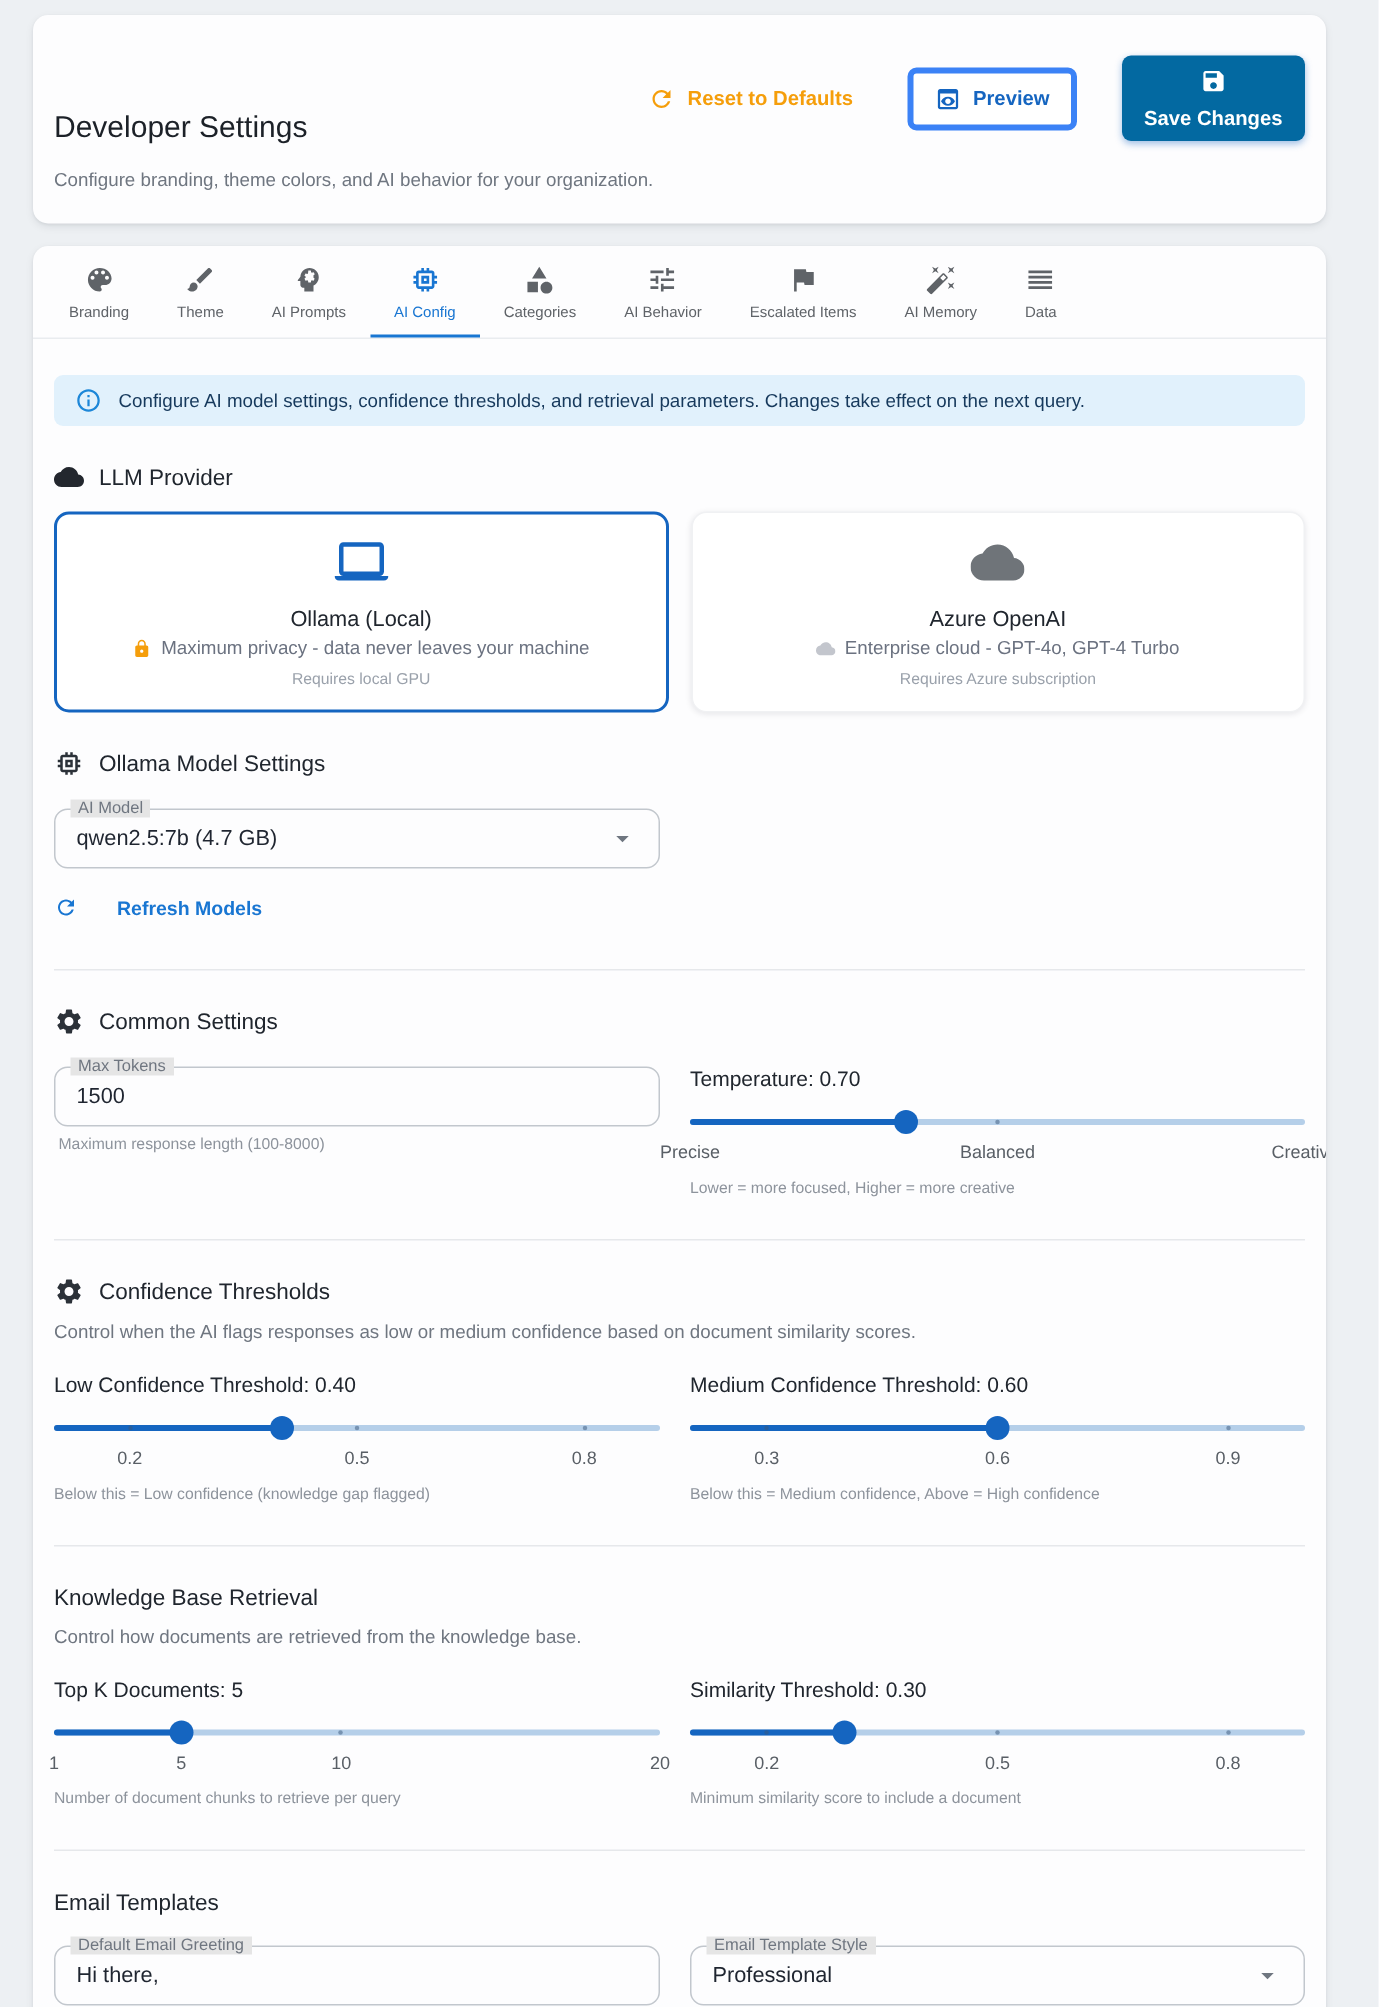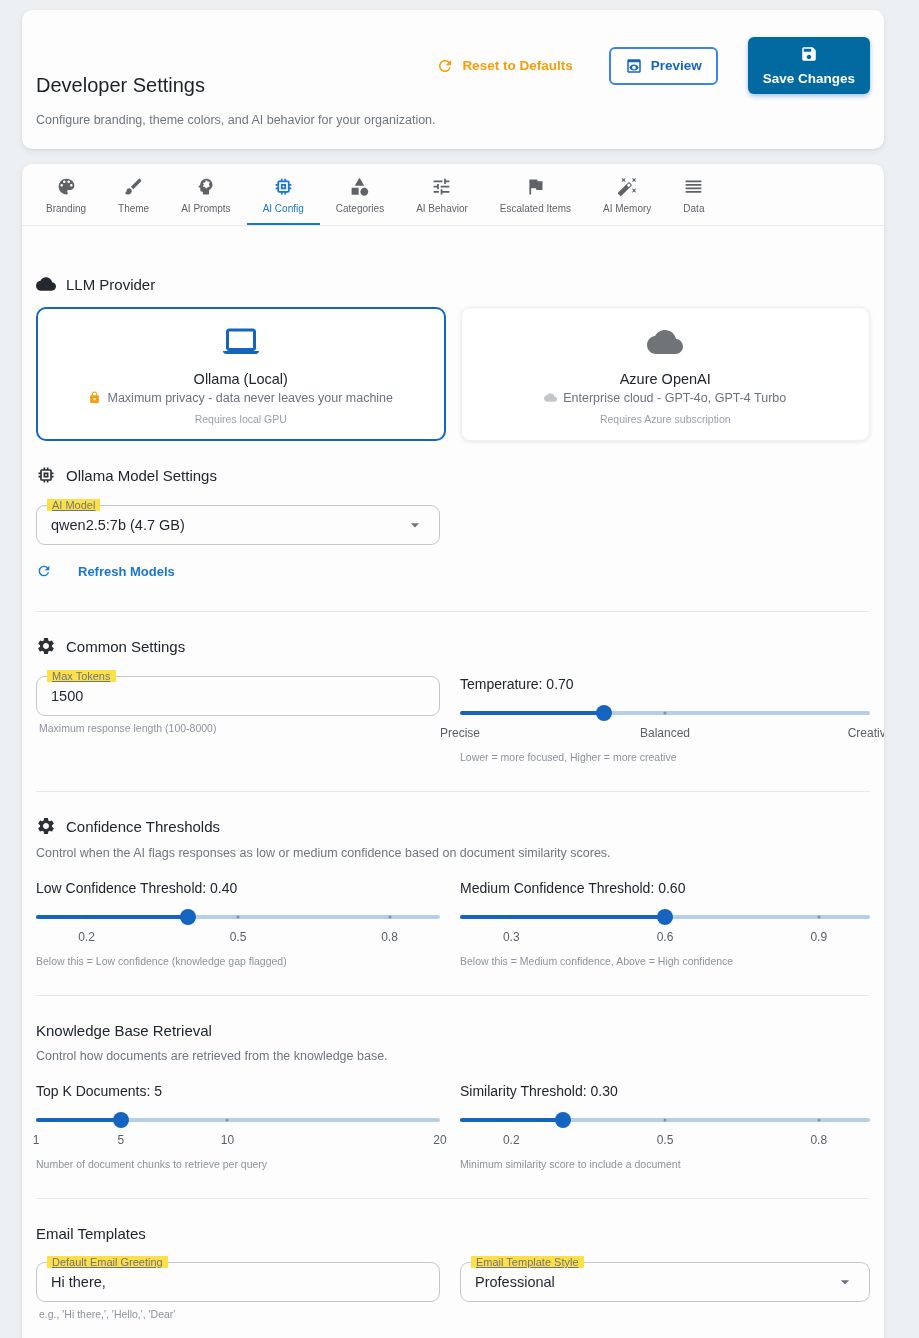--- a/index.html
+++ b/index.html
@@ -18,21 +18,21 @@
   }
   
   .header-card { margin: 10px 35px 0 22px; padding: 24px 14px 22px 14px; }
   .header-row { display: flex; align-items: center; justify-content: space-between; }
   .page-title { font-size: 20px; font-weight: 500; color: #1c2128; margin-top: 40px; }
   .page-subtitle { font-size: 12.5px; color: #6f7680; margin-top: 16px; }
   .actions { display: flex; align-items: center; gap: 30px; }
   .btn { display: inline-flex; align-items: center; gap: 8px; font-size: 13.5px; font-weight: bold; border-radius: 6px; cursor: pointer; white-space: nowrap; }
   .btn svg { width: 18px; height: 18px; }
   .reset-btn { color: #f59e0b; padding: 8px 6px; }
-  .preview-btn { color: #1565c0; background: #fff; border: 2px solid #3b82f6; padding: 8px 14px; }
+  .preview-btn { color: #1565c0; background: #fff; border: 4px solid #3b82f6; padding: 8px 14px; }
   .save-btn { color: #fff; background: #0369a1; padding: 8px 15px; box-shadow: 0 2px 5px rgba(21,101,192,.4); flex-direction: column; }
   
   .main-card { margin: 15px 35px 0 22px; overflow: hidden; padding-bottom: 28px; }
   .tabs { display: flex; padding: 0 8px; border-bottom: 1px solid #e9ecef; }
   .tab { display: flex; flex-direction: column; align-items: center; gap: 6px;
          padding: 12px 16px 9px; font-size: 10px; color: #5f6368;
          border-bottom: 2px solid transparent; cursor: pointer; white-space: nowrap; }
   .tab svg { width: 21px; height: 21px; }
   .tab.active { color: #1976d2; border-bottom-color: #1976d2; }
   .content { padding: 24px 14px 0 14px; }
@@ -60,21 +60,21 @@
   .provider .desc svg { width: 13px; height: 13px; flex-shrink: 0; }
   .lock-color { color: #f59e0b; }
   .minicloud-color { color: #c3c6cd; }
   .provider .caption { font-size: 10.5px; color: #9aa1ab; margin-top: 4px; }
   
   .field { position: relative; height: 40px; border: 1px solid #c2c7cd; border-radius: 9px;
            display: flex; align-items: center; padding: 0 14px; font-size: 14.5px; color: #1f2530;
            cursor: text; background: transparent; }
   .field.select { cursor: pointer; }
   .field .flabel { position: absolute; top: -7px; left: 10px; font-size: 11px; color: #6f7680;
-                   background: #fde047; padding: 0 5px; text-decoration: underline; }
+                   background: #e5e5e5; padding: 0 5px; }
   .field .caret { margin-left: auto; color: #6f7680; width: 20px; height: 20px; }
   .field-helper { font-size: 10.5px; color: #8d939c; margin: 6px 0 0 3px; }
   .model-field { width: 404px; margin-top: 20px; }
   .link-btn { display: inline-flex; align-items: center; gap: 26px; color: #1976d2;
               font-size: 13px; font-weight: bold; margin-top: 18px; cursor: pointer; }
   .link-btn svg { width: 16px; height: 16px; }
   .divider { border-top: 1px solid #e6e8eb; margin-top: 28px; }
   .two-col { display: grid; grid-template-columns: 404px 1fr; gap: 20px; margin-top: 20px; }
   .two-col.wide-gap { }
   
@@ -178,20 +178,26 @@
       <svg viewBox="0 0 24 24" fill="currentColor">
           <path d="M3 15h18v-2H3v2zm0 4h18v-2H3v2zm0-8h18V9H3v2zm0-6v2h18V5H3z"></path>
         </svg>
       <span>Data</span>
     </div>
   </div>
 
   <div class="content">
 
     
+    <div class="info-banner">
+      <svg viewBox="0 0 24 24" fill="currentColor">
+          <path d="M11 7h2v2h-2zm0 4h2v6h-2zm1-9C6.48 2 2 6.48 2 12s4.48 10 10 10 10-4.48 10-10S17.52 2 12 2zm0 18c-4.41 0-8-3.59-8-8s3.59-8 8-8 8 3.59 8 8-3.59 8-8 8z"></path>
+        </svg>
+      <span>Configure AI model settings, confidence thresholds, and retrieval parameters. Changes take effect on the next query.</span>
+    </div>
 
     
     <div class="section-head">
       <svg viewBox="0 0 24 24" fill="currentColor" style="color:#23272e">
           <path d="M19.35 10.04C18.67 6.59 15.64 4 12 4 9.11 4 6.6 5.64 5.35 8.04 2.34 8.36 0 10.91 0 14c0 3.31 2.69 6 6 6h13c2.76 0 5-2.24 5-5 0-2.64-2.05-4.78-4.65-4.96z"></path>
         </svg>
       <span>LLM Provider</span>
     </div>
 
     <div class="providers">

